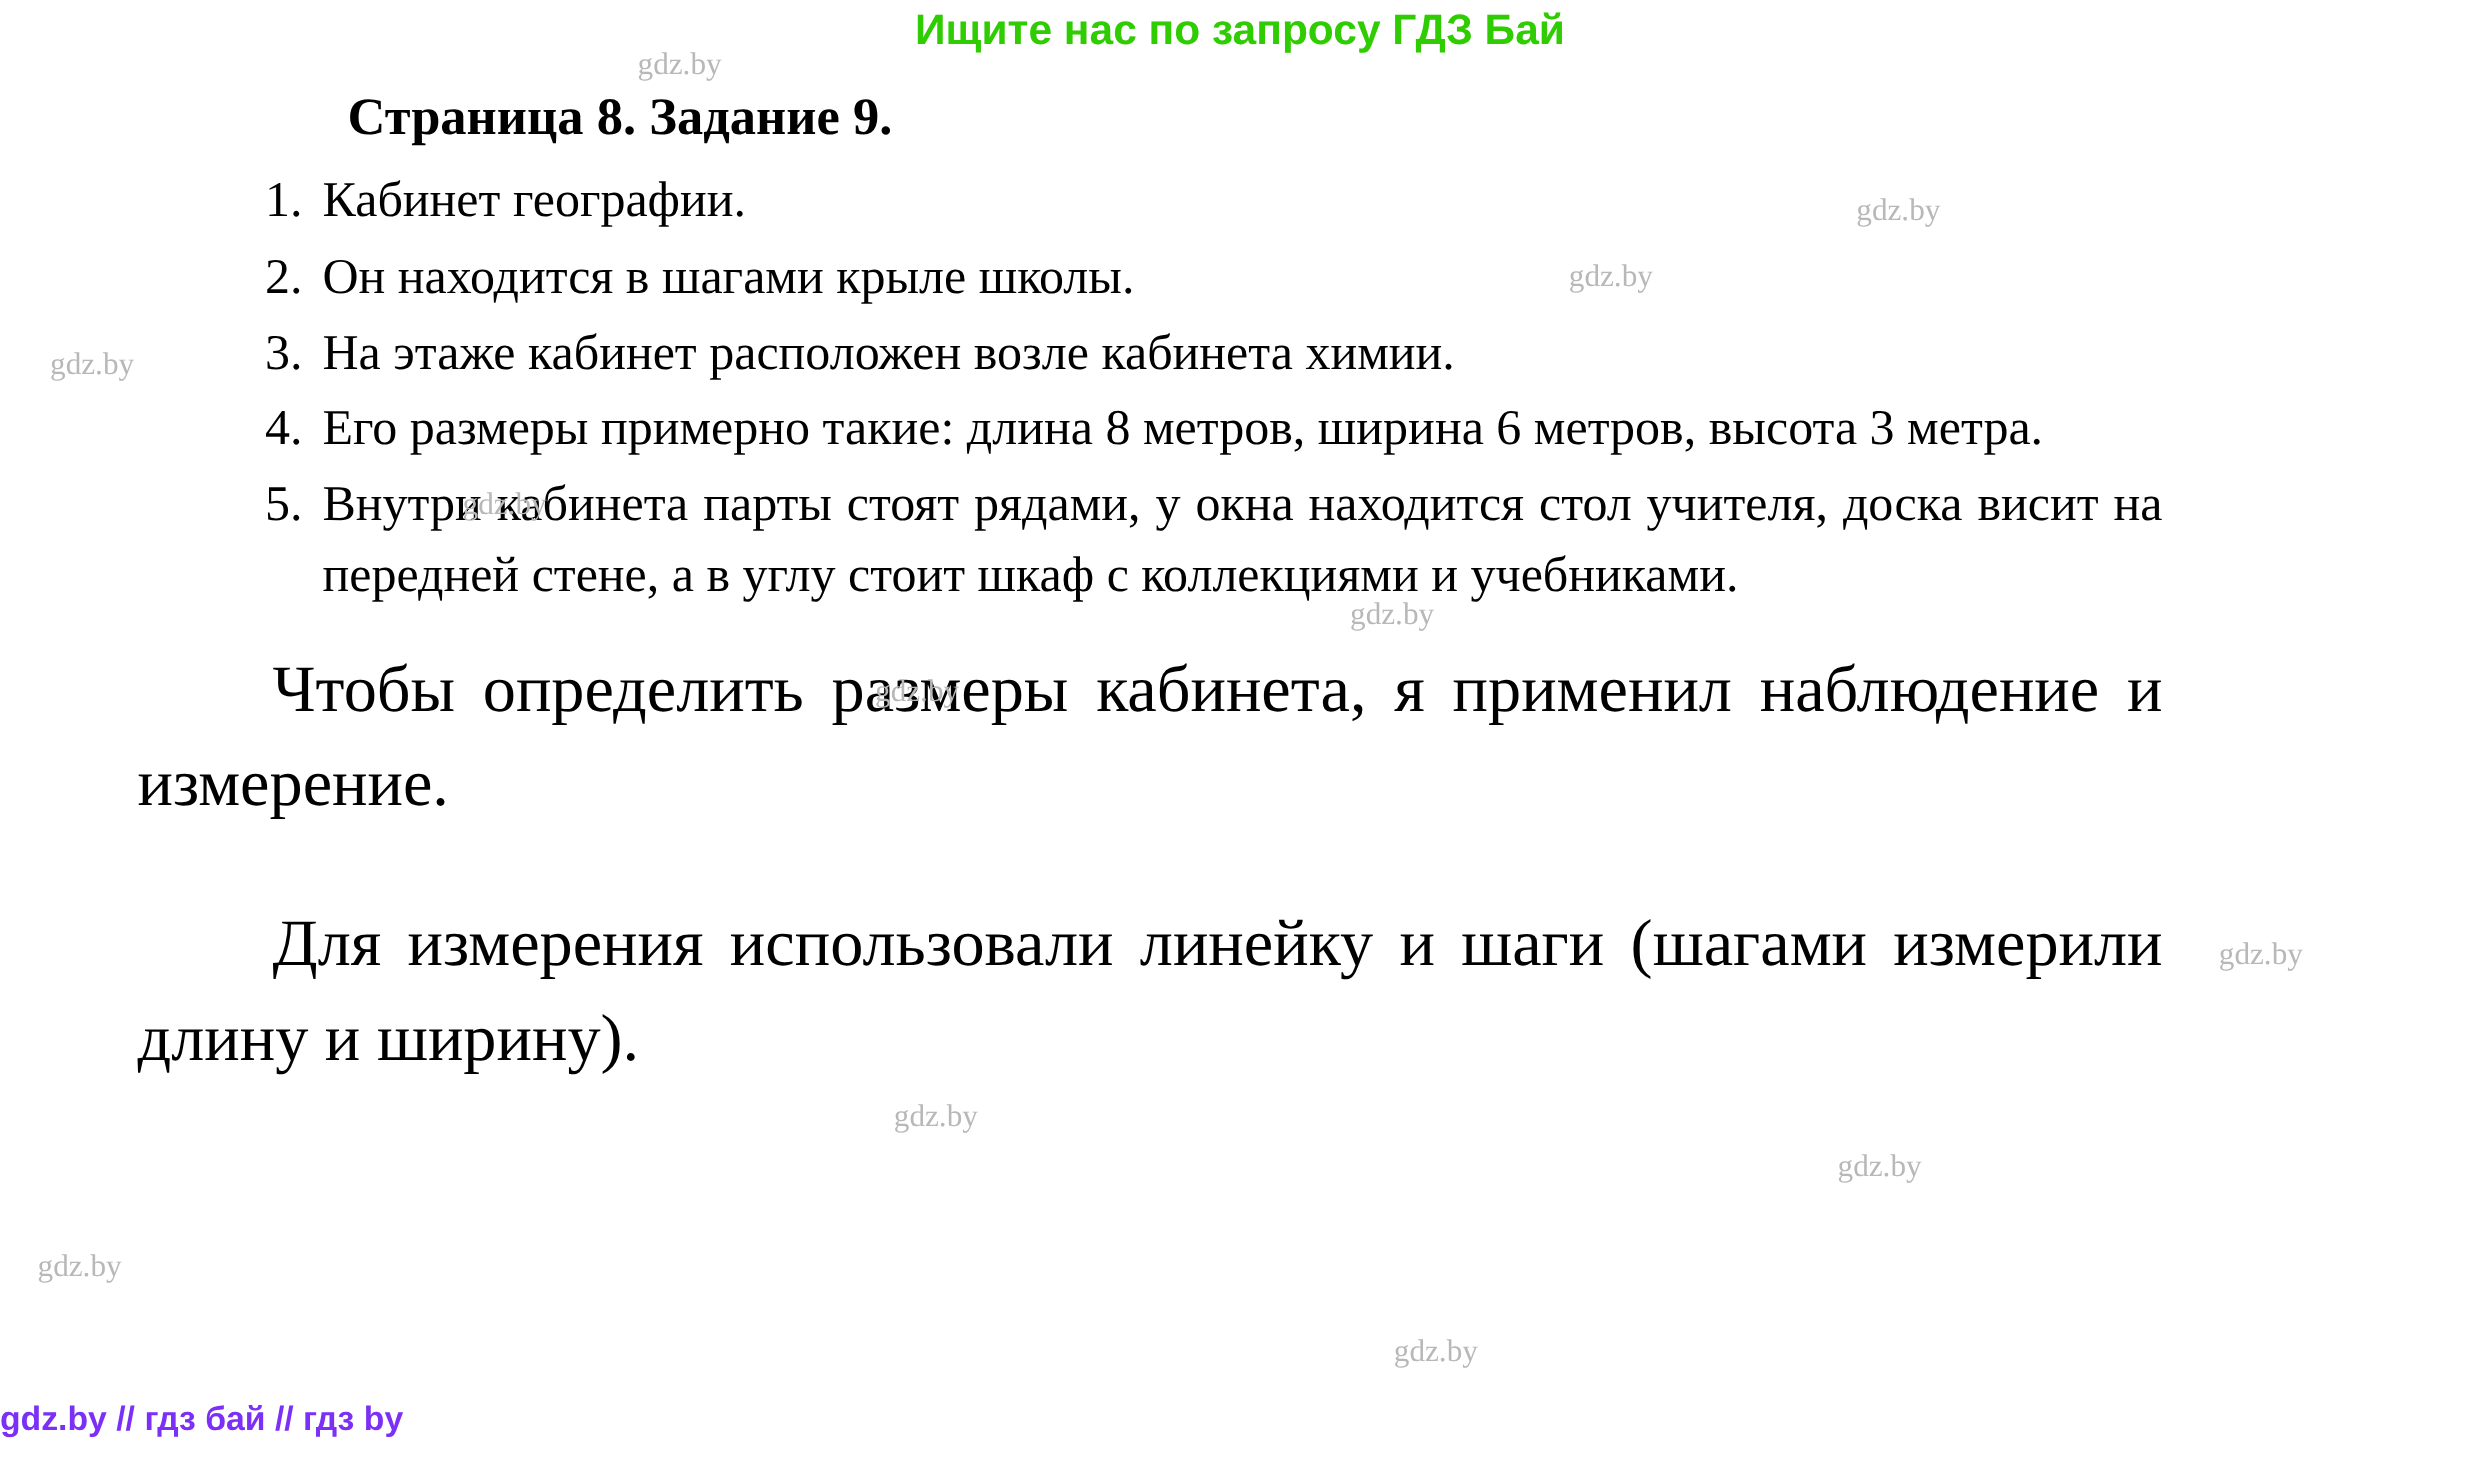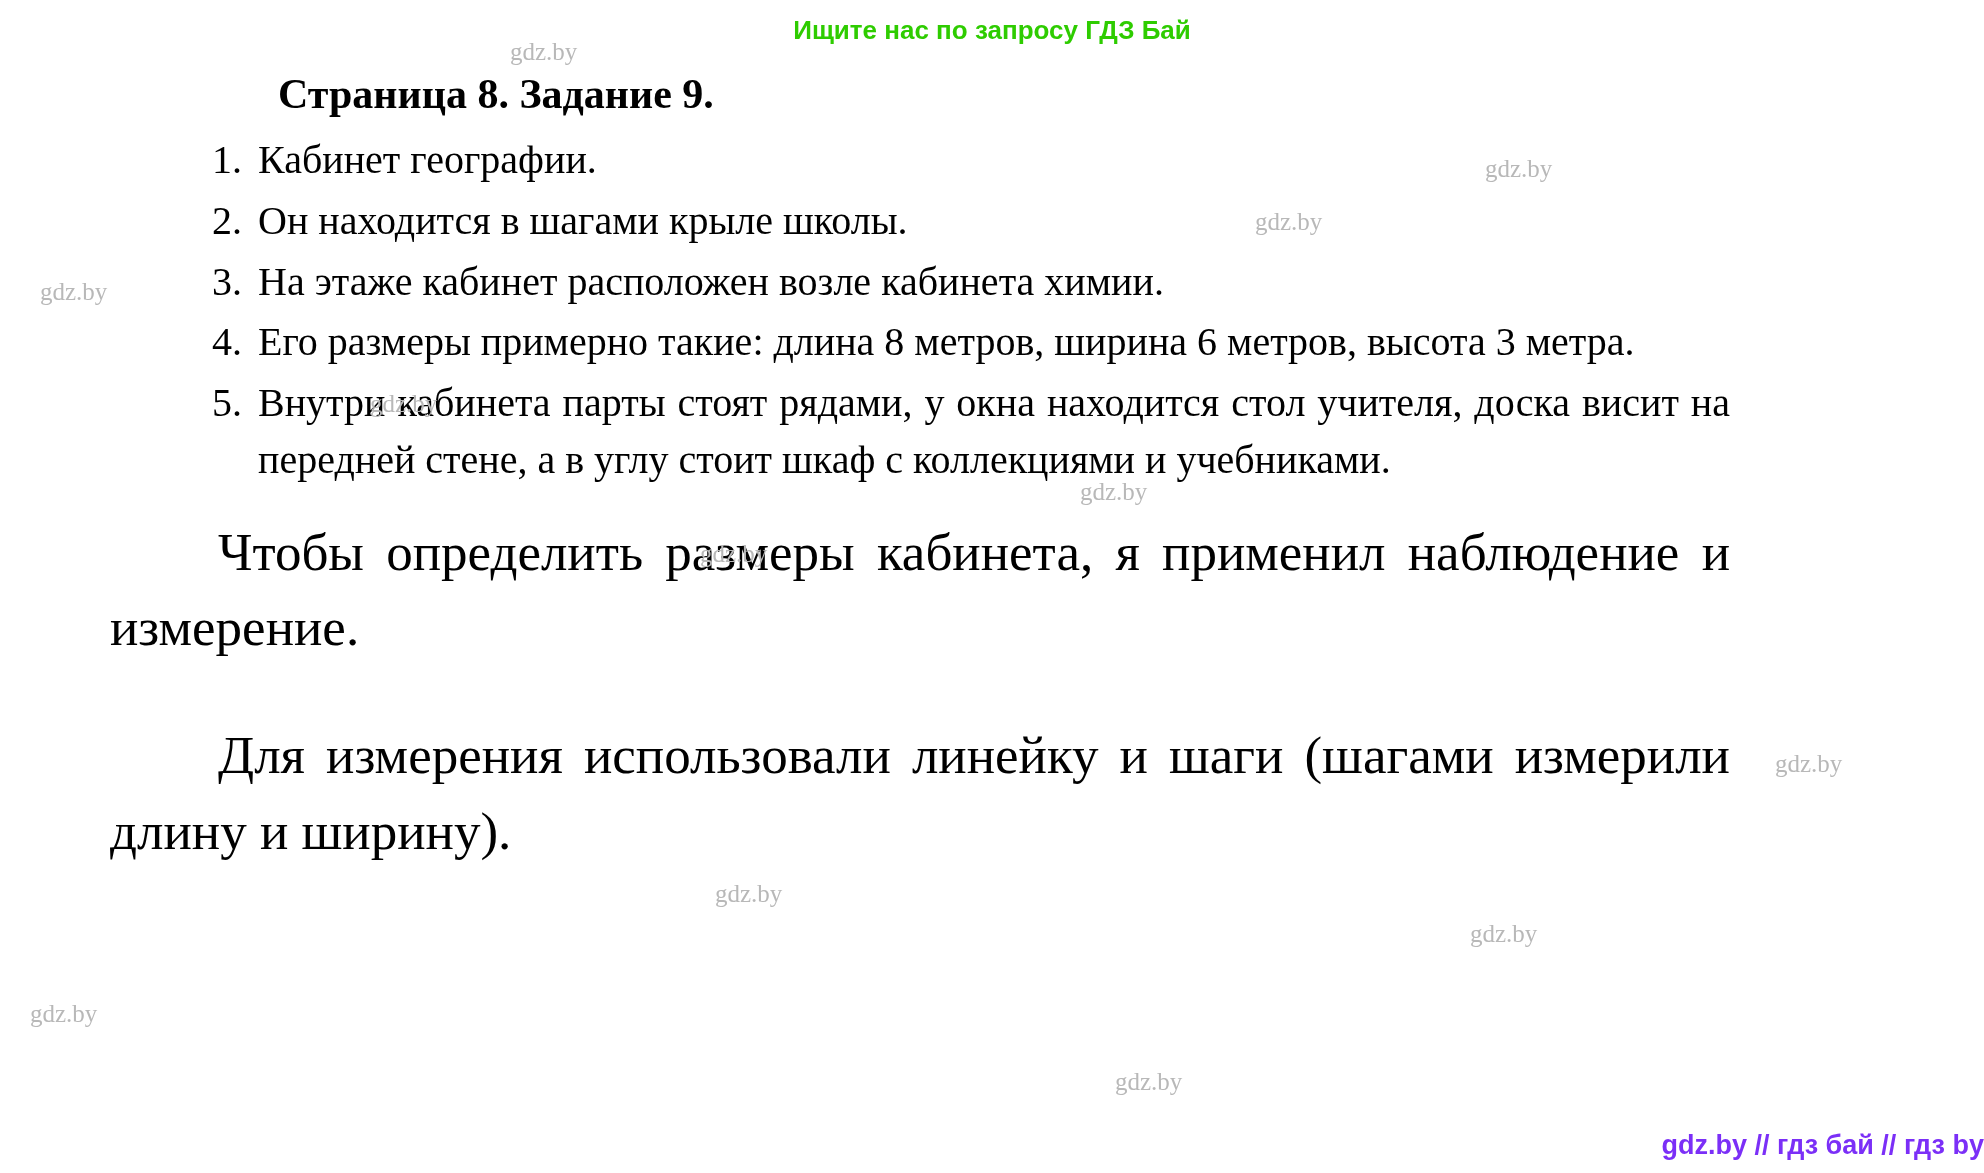--- a/index.html
+++ b/index.html
@@ -14,24 +14,24 @@
     font-family: "Liberation Serif", serif;
     overflow: hidden;
   }
   .top-banner {
     position: absolute;
     top: 0;
     left: 0;
     width: 100%;
     text-align: center;
     font-family: "Liberation Sans", sans-serif;
-    font-size: 26px;
+    font-size: 34px;
     font-weight: bold;
     color: #2ecc00;
-    padding-top: 15px;
+    padding-top: 5px;
     white-space: nowrap;
   }
   .page {
     position: absolute;
     top: 70px;
     left: 0;
     width: 1848px;
   }
   .doc-title {
     font-family: "Liberation Serif", serif;
@@ -78,24 +78,24 @@
     margin-right: 118px;
     text-indent: 108px;
     text-align: justify;
     margin-top: 26px;
   }
   .para.last {
     margin-top: 22px;
   }
   .footer {
     position: absolute;
-    bottom: 12px;
+    bottom: 22px;
     left: 0;
     width: 100%;
-    text-align: right;
+    text-align: left;
     font-family: "Liberation Sans", sans-serif;
     font-size: 27px;
     font-weight: bold;
     color: #7b2ff7;
     white-space: nowrap;
   }
   .wm {
     position: absolute;
     font-family: Liberation Serif, serif;
     font-size: 25px;

